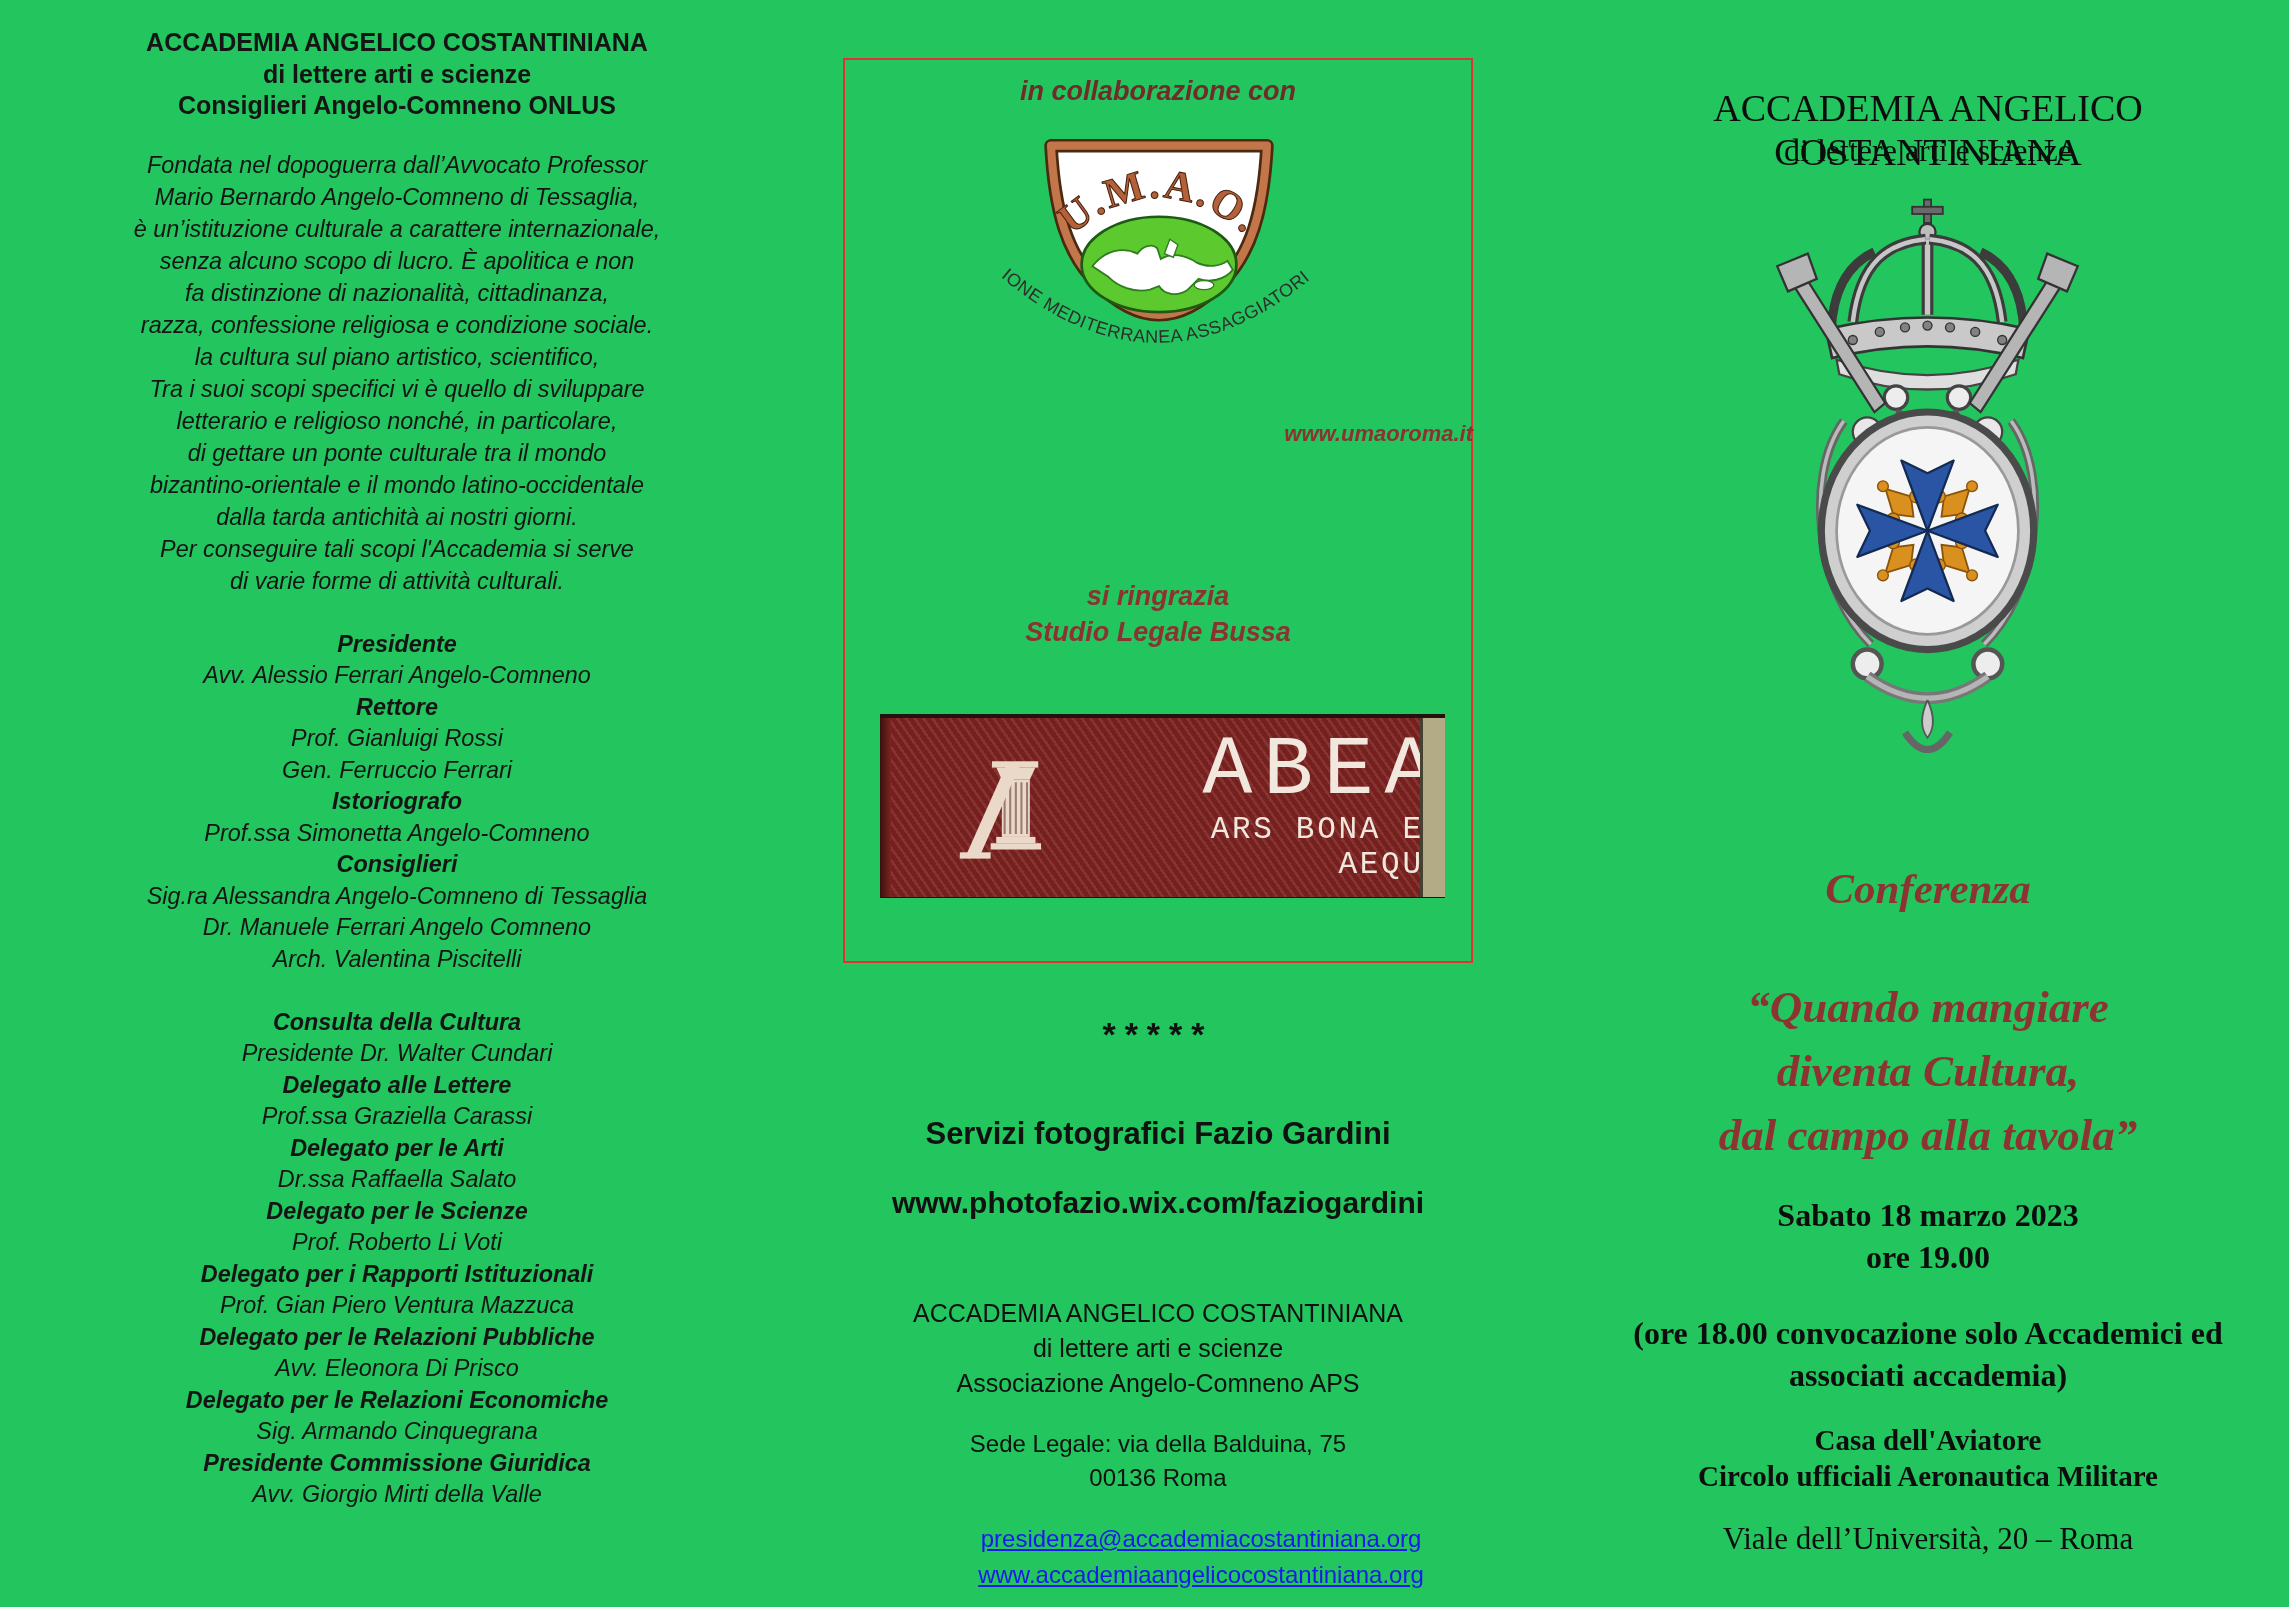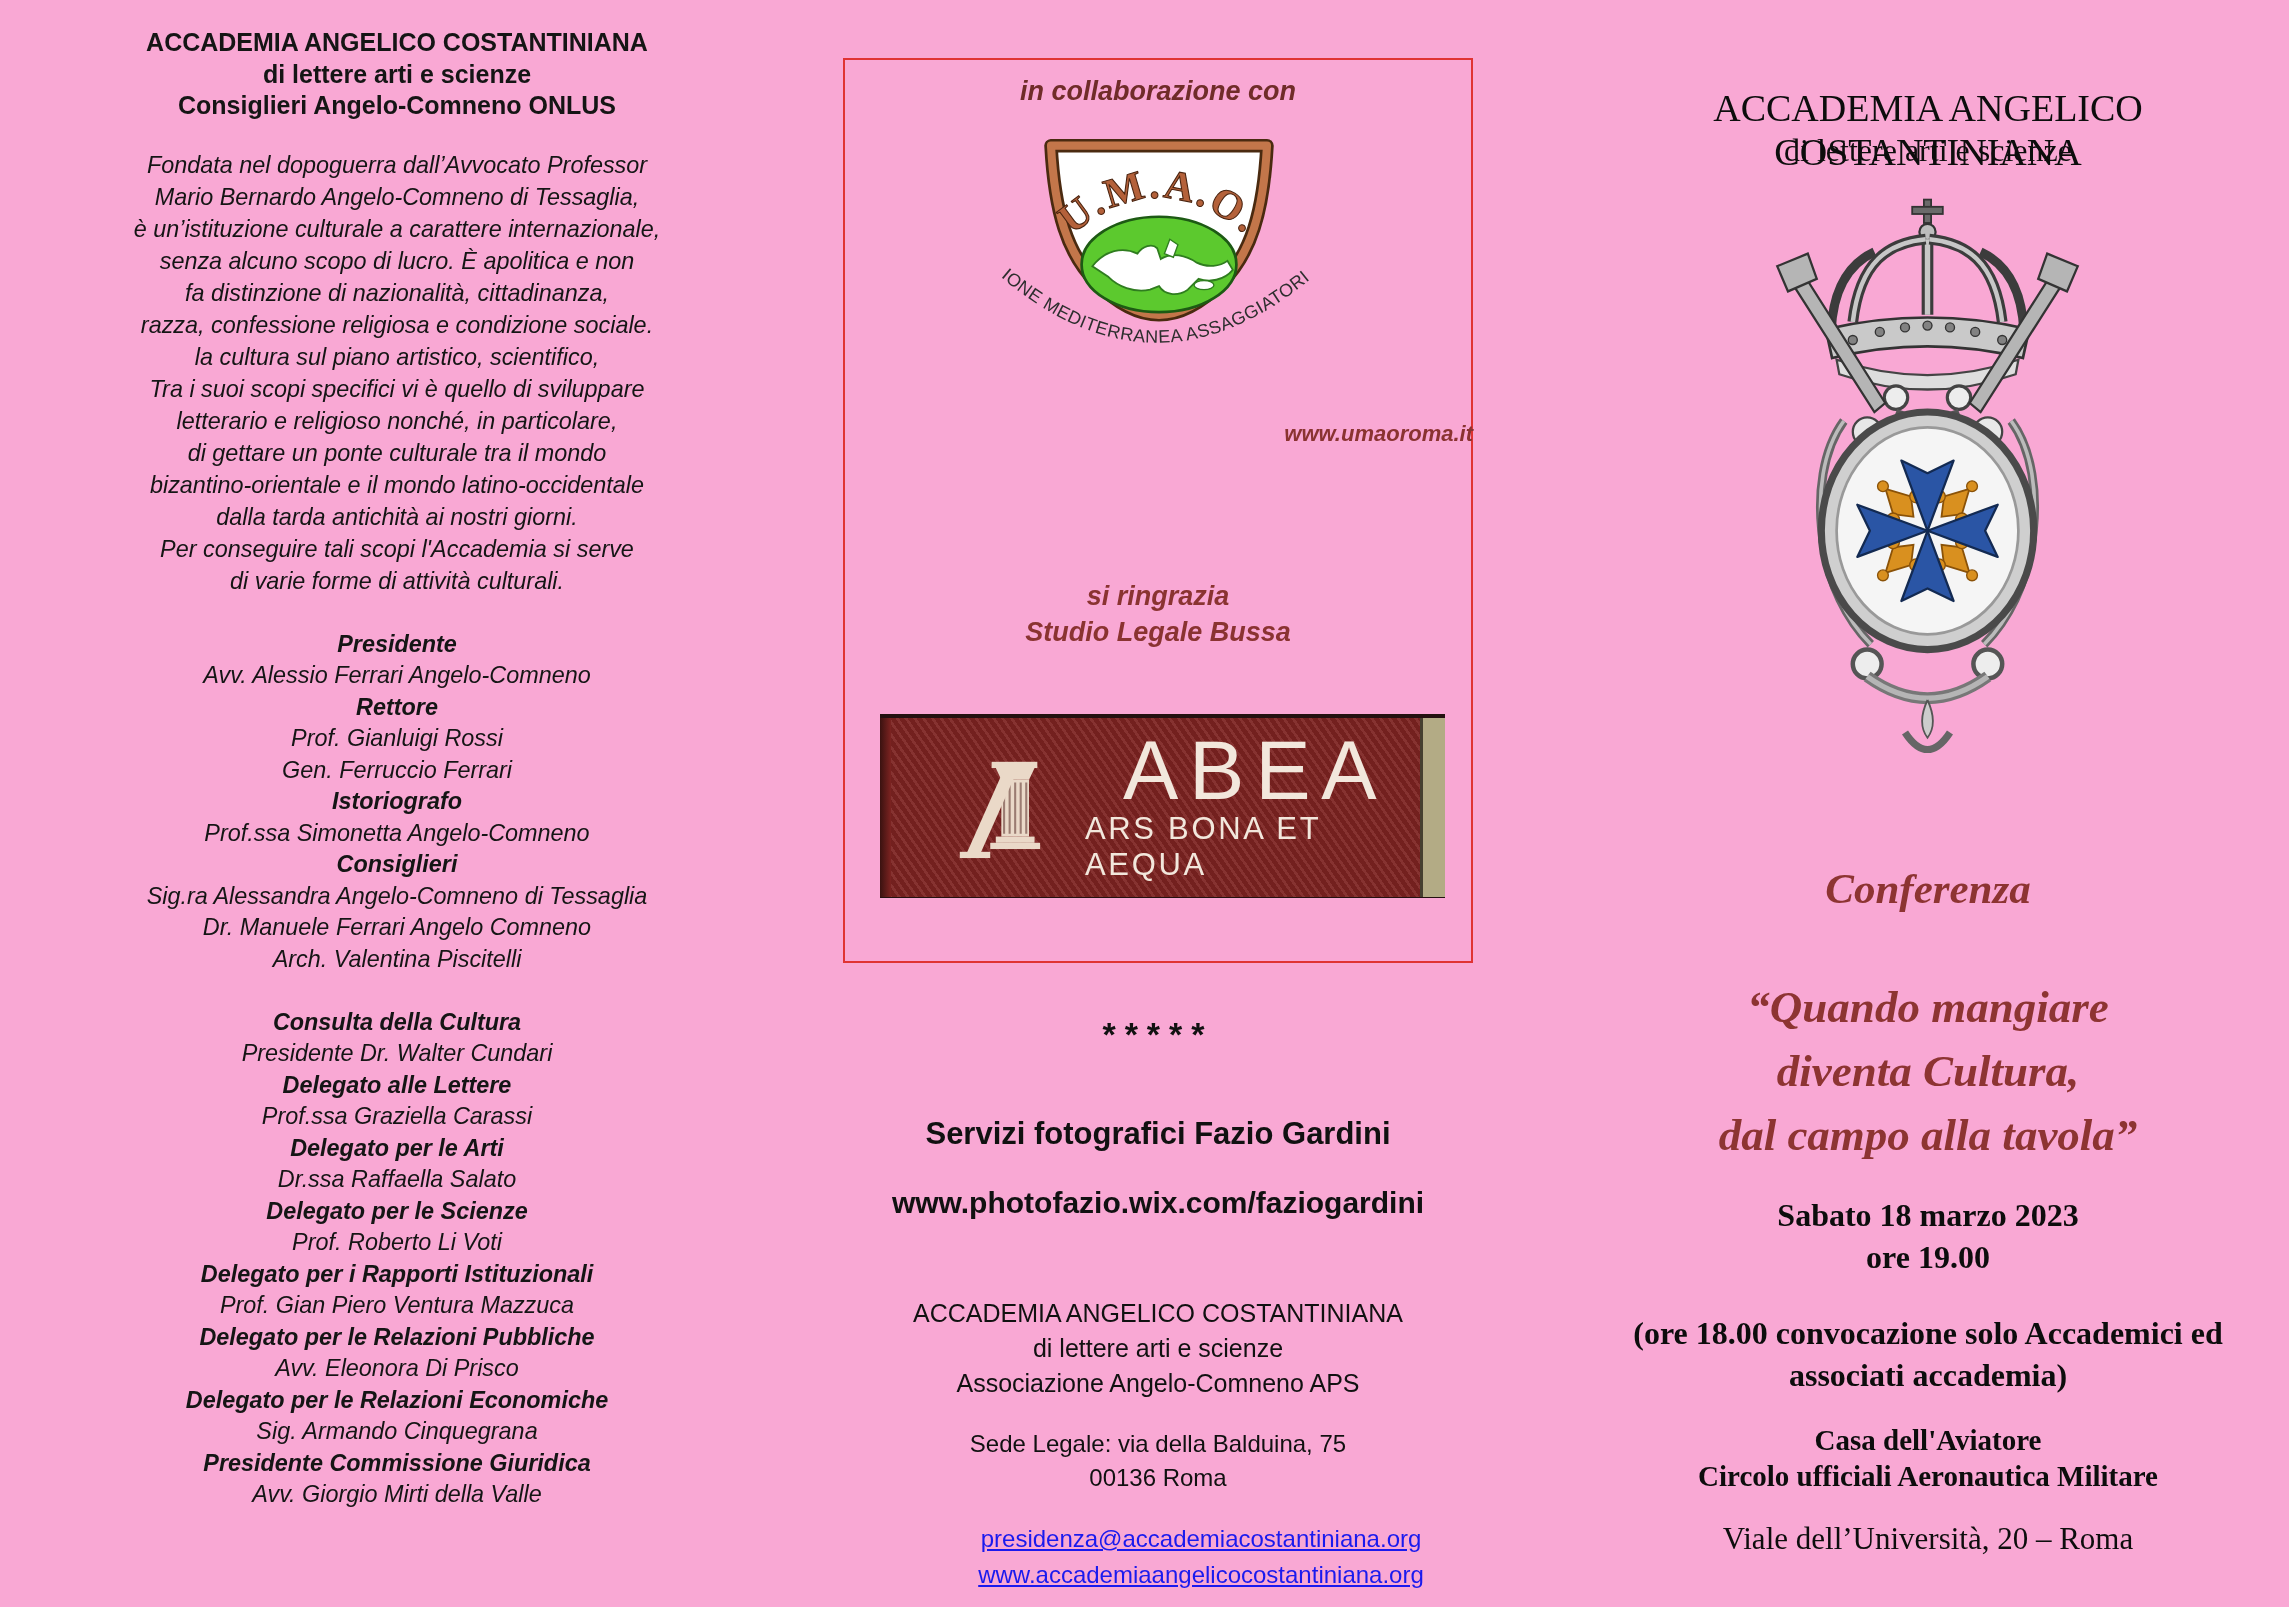--- a/index.html
+++ b/index.html
@@ -1,17 +1,17 @@
 <!DOCTYPE html>
 <html style="font-size:14.4px"><head>
 <meta charset="utf-8">
 <style>
   html,body{margin:0;padding:0;background:#e9e9e9;}
   .page{
-    position:relative;width:2290px;height:1608px;background:#f9a8d4;
+    position:relative;width:2290px;height:1608px;background:#22c55e;
     font-family:"Liberation Sans","DejaVu Sans",sans-serif;color:#151515;overflow:hidden;
   }
   .abs{position:absolute;}
   .ctr{text-align:center;}
   
   .lpanel{left:54px;top:27px;width:686px;text-align:center;}
   .ltitle{font-weight:bold;font-size:25px;line-height:31.5px;}
   .lbody{font-style:italic;font-size:23.4px;line-height:32px;margin-top:27px;}
   .loff{font-style:italic;font-size:23.4px;line-height:31.5px;margin-top:32px;}
   .loff2{font-style:italic;font-size:23.4px;line-height:31.5px;margin-top:31.5px;}
@@ -21,21 +21,21 @@
   .collab{left:843px;top:76px;width:630px;font-size:27px;font-weight:bold;font-style:italic;color:#702c29;}
   .umaologo{left:988px;top:131px;width:342px;height:257px;}
   .umaourl{left:843px;top:421px;width:630px;font-size:22px;font-weight:bold;font-style:italic;color:#8a3331;text-align:right;}
   .thanks{left:843px;top:578px;width:630px;font-size:27px;font-weight:bold;font-style:italic;color:#8a3331;line-height:36px;}
   .banner{left:880px;top:714px;width:565px;height:184px;background:#7d2321;
     background-image:repeating-linear-gradient(55deg,rgba(255,255,255,0.07) 0 2.7px,rgba(0,0,0,0.08) 2.7px 7.2px);
     border-top:4.5px solid #241110;border-bottom:1.8px solid #241110;box-sizing:border-box;
     display:flex;align-items:center;padding-left:77px;}
   .banner .edgeL{position:absolute;left:0;top:0;bottom:0;width:10.8px;background:linear-gradient(90deg,#3a1210,#7d2321);}
   .banner .edgeR{position:absolute;right:0;top:0;bottom:0;width:21.6px;background:#b3ab85;border-left:3.6px solid #464030;}
-  .abea-text{color:#f2e7dc;font-family:Liberation Sans, sans-serif;margin-left:24px;}
+  .abea-text{color:#f2e7dc;font-family:Liberation Mono, monospace;margin-left:24px;text-align:right;}
   .abea-name{font-size:83px;line-height:77px;letter-spacing:10.8px;margin-left:38px;}
   .abea-motto{font-size:31px;letter-spacing:2.7px;margin-top:1.8px;}
   .stars{left:843px;top:1015px;width:630px;font-size:34px;font-weight:bold;letter-spacing:9px;color:#111;}
   .photocredit{left:843px;top:1116px;width:630px;font-size:31px;font-weight:bold;color:#111;}
   .photourl{left:843px;top:1186px;width:630px;font-size:30px;font-weight:bold;color:#111;}
   .morg{left:843px;top:1296px;width:630px;font-size:25px;line-height:35px;color:#111;}
   .maddr{left:843px;top:1427px;width:630px;font-size:24px;line-height:34px;color:#111;}
   .mlinks{left:886px;top:1521px;width:630px;font-size:24px;line-height:36px;}
   .mlinks a{color:#1a1aee;text-decoration:underline;}
   

